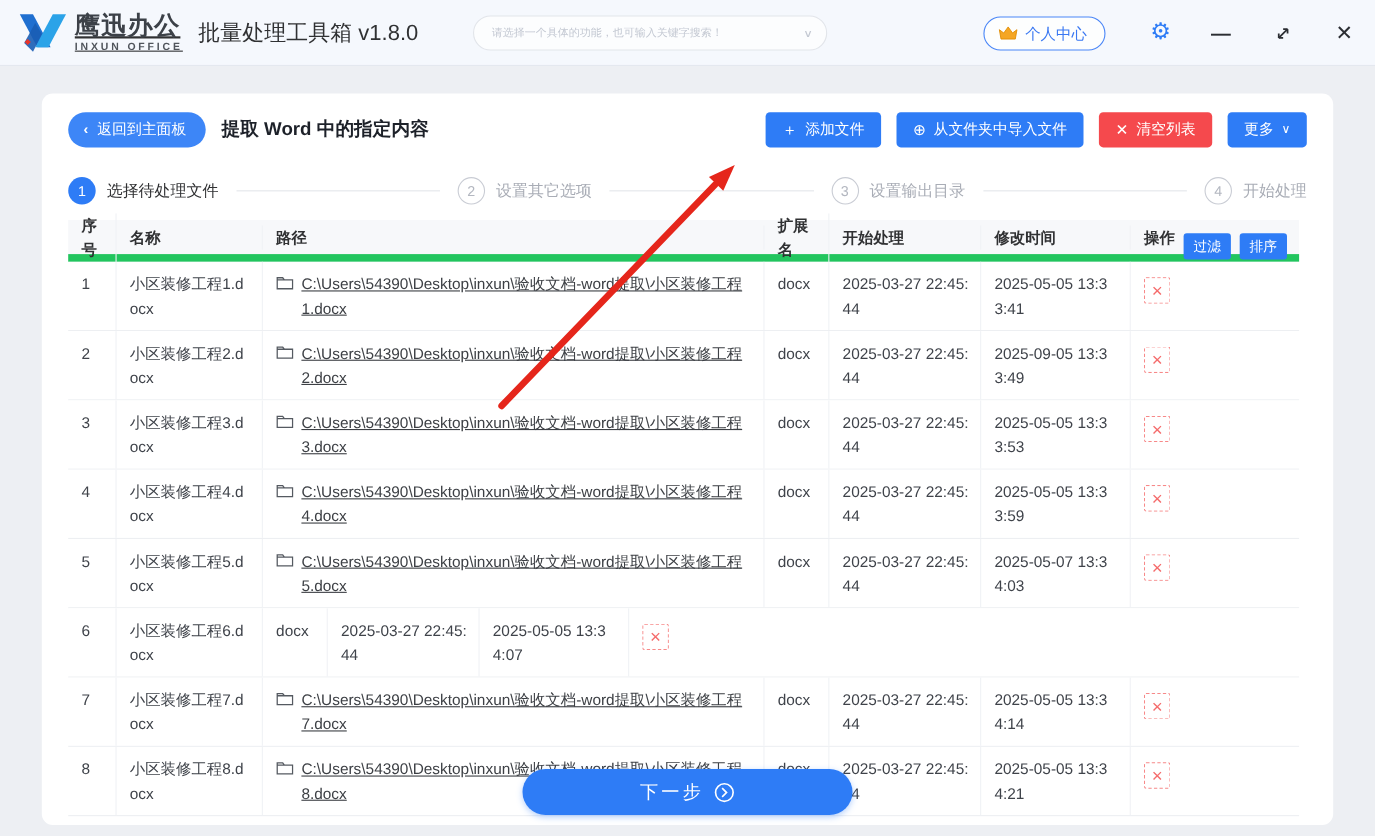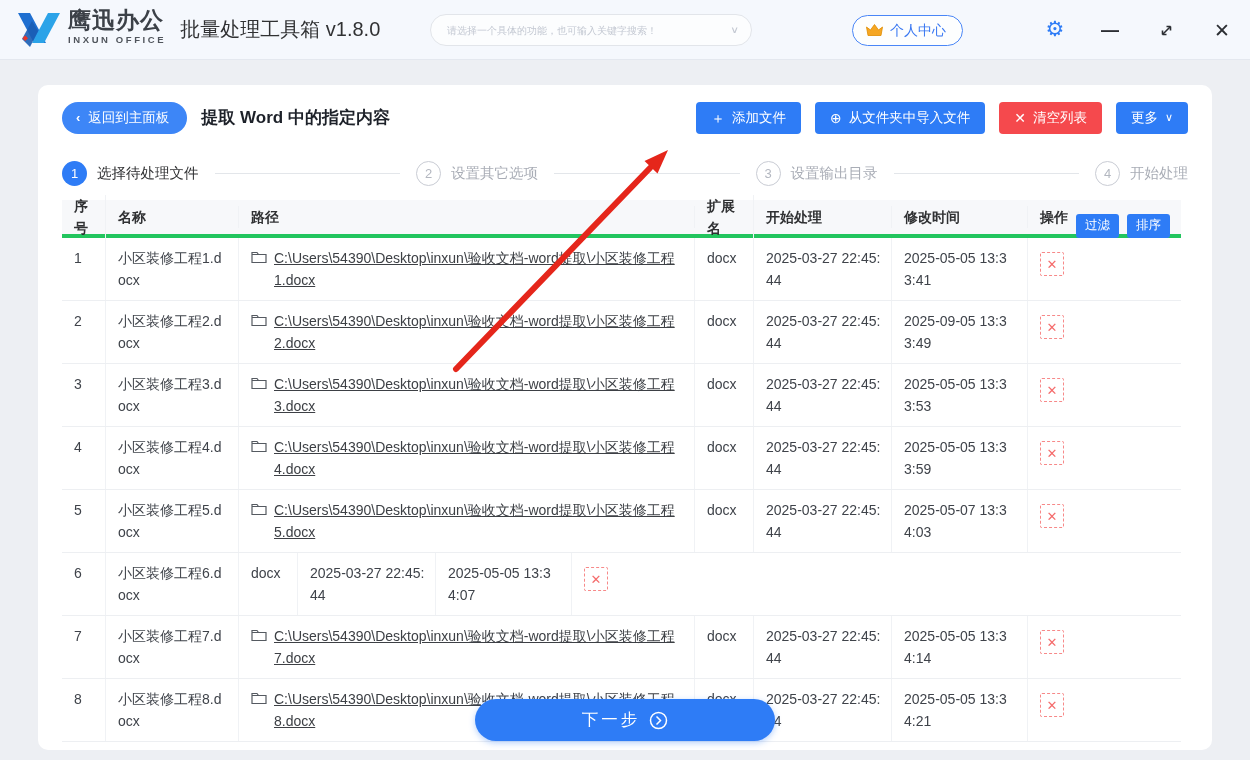--- a/index.html
+++ b/index.html
@@ -9,39 +9,39 @@
     background:#edeff3;
     position:relative; overflow:hidden;
     color:#303133;
   }
   
   .topbar {
     position:absolute; top:0; left:0; width:1250px; height:60px;
     background:#f5f8fd; border-bottom:1px solid #e4e8ef;
     display:flex; align-items:center;
   }
-  .logo-wrap { display:flex; margin-left:16px; }
+  .logo-wrap { display:flex; align-items:center; margin-left:16px;text-decoration:underline; }
   .logo-mark { width:46px; height:42px; }
   .logo-text { margin-left:6px; display:flex; flex-direction:column; line-height:1; }
   .logo-title { font-size:23px; font-weight:bold; color:#3c4148; letter-spacing:1px; }
   .logo-sub { font-size:9.5px; font-weight:bold; color:#50555c; letter-spacing:2.6px; margin-top:3px; }
   .app-title { margin-left:14px; font-size:20px; color:#303133; }
   .search-combo {
     position:absolute; left:430px; top:14px; width:322px; height:32px;
     border:1px solid #e2e5ea; border-radius:16px; background:#fcfdfe;
     display:flex; align-items:center; padding:0 12px 0 16px;
   }
   .search-combo input {
     border:none; outline:none; background:transparent; flex:1;
     font-size:10px; color:#737373; font-family:inherit;
   }
   .search-combo input::placeholder { color:#c3c8d2; }
   .combo-caret { color:#c3c8d2; font-size:12px; transform:scaleY(.8); }
   .user-pill {
-    position:absolute; left:852px; top:15px; height:31px; padding:0 16px 0 12px;
+    position:absolute; left:894px; top:15px; height:31px; padding:0 16px 0 12px;
     border:1px solid #4a86f7; border-radius:16px; background:#fdfefe;
     display:flex; align-items:center; gap:6px; cursor:pointer;
   }
   .user-pill span.lbl { color:#3a78f2; font-size:14px; }
   .gear-btn { position:absolute; left:1042px; top:16px; width:26px; height:26px;
     color:#2e7cf6; font-size:21px; line-height:26px; text-align:center; cursor:pointer; }
   .win-btn { position:absolute; top:14px; width:32px; height:32px;
     display:flex; align-items:center; justify-content:center; cursor:pointer; color:#2b2e33; }
   .btn-min { left:1094px; font-size:18px; font-weight:bold; }
   .btn-max { left:1150px; }
@@ -78,21 +78,21 @@
   .step-active .step-circle { background:#2e7cf6; color:#fff; }
   .step-idle .step-circle { border:1px solid #c9ccd4; color:#b3b7c0; background:#fff; }
   .step-label { margin-left:10px; font-size:14.5px; white-space:nowrap; }
   .step-active .step-label { color:#303133; }
   .step-idle .step-label { color:#a9adb6; }
   .step-item { display:flex; align-items:center; }
   .step-line { flex:1; height:1px; background:#e3e6ea; margin:0 16px; }
   
   .tbl { margin-top:14px; width:1119px; font-size:14px; }
   .tbl-head { display:flex; background:#f7f8fa; height:38px; align-items:center;
-    border-bottom:4px solid #22c55e; font-weight:bold; color:#303133; }
+    border-bottom:7px solid #22c55e; font-weight:bold; color:#303133; }
   .tbl-row { display:flex; border-bottom:1px solid #edeff2; min-height:61px; align-items:stretch;
     background:#fff; }
   .c { padding:9px 10px 9px 12px; border-right:1px solid #f0f2f5; line-height:22px; }
   .tbl-head .c { padding-top:0; padding-bottom:0; display:flex; align-items:center; border-right:1px solid #f0f2f5; }
   .c:last-child { border-right:none; }
   .c-idx  { width:44px; }
   .c-name { width:133px; word-break:break-all; }
   .c-path { width:456px; }
   .c-ext  { width:59px; }
   .c-crt  { width:138px; word-break:break-all; }

